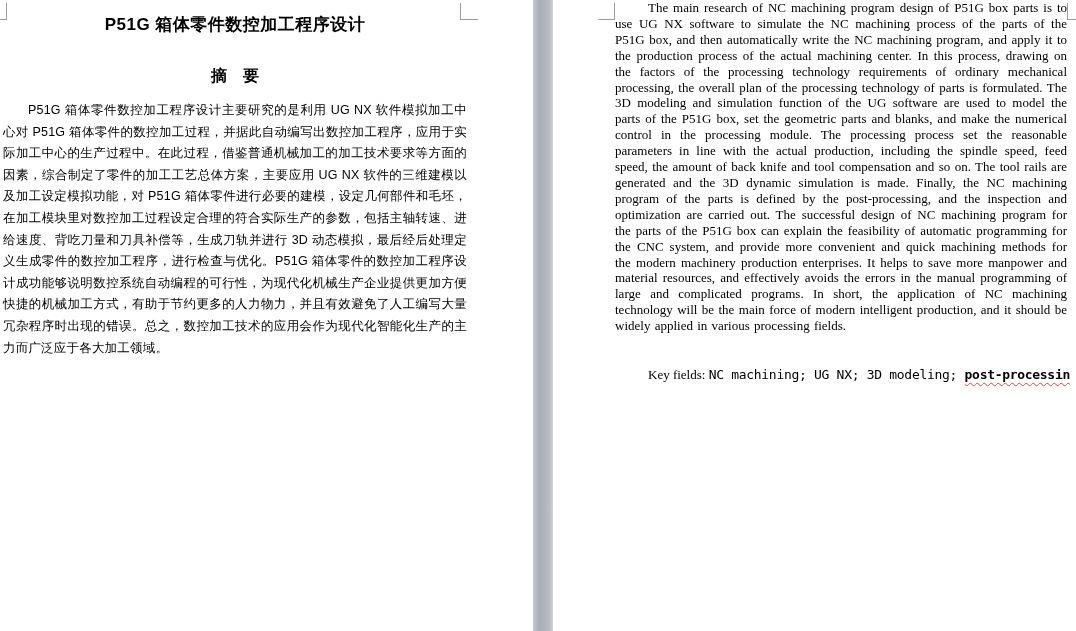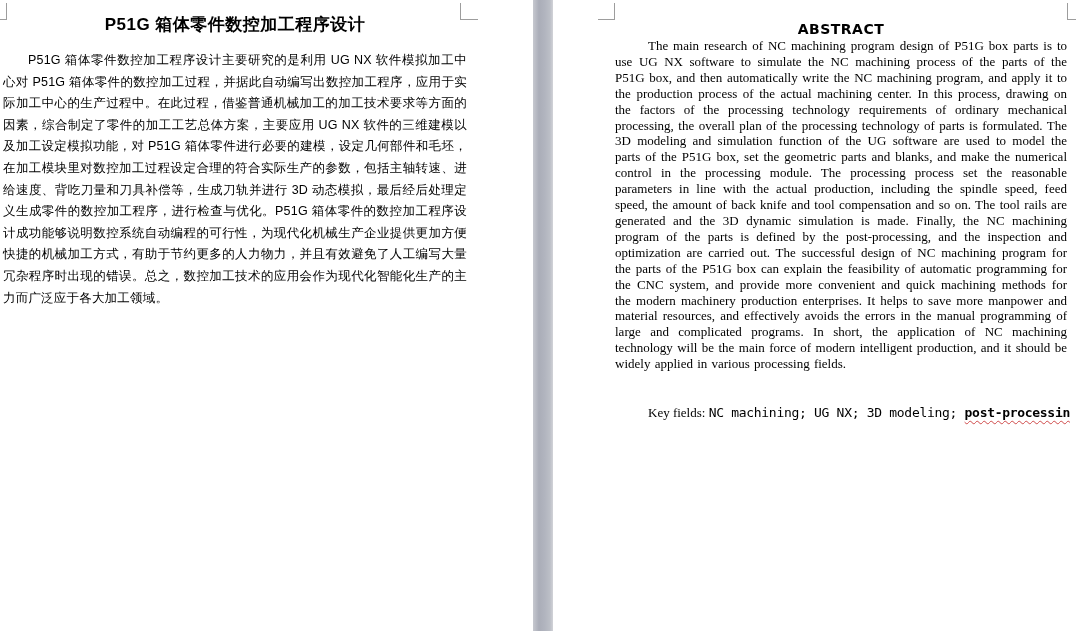--- a/index.html
+++ b/index.html
@@ -118,30 +118,30 @@
 </style>
 </head>
 <body>
 
 <div class="page" id="left-page">
   <div class="crop tl" style="left:0; top:3px; width:7px;"></div>
   <div class="crop tr" style="left:460px; top:3px; width:18px;"></div>
 
   <div id="left-content">
     <div class="cn" id="cn-title">P51G 箱体零件数控加工程序设计</div>
+    <div class="cn" id="cn-heading">摘　要</div>
     <div class="cn" id="cn-body">P51G 箱体零件数控加工程序设计主要研究的是利用 UG NX 软件模拟加工中心对 P51G 箱体零件的数控加工过程，并据此自动编写出数控加工程序，应用于实际加工中心的生产过程中。在此过程，借鉴普通机械加工的加工技术要求等方面的因素，综合制定了零件的加工工艺总体方案，主要应用 UG NX 软件的三维建模以及加工设定模拟功能，对 P51G 箱体零件进行必要的建模，设定几何部件和毛坯，在加工模块里对数控加工过程设定合理的符合实际生产的参数，包括主轴转速、进给速度、背吃刀量和刀具补偿等，生成刀轨并进行 3D 动态模拟，最后经后处理定义生成零件的数控加工程序，进行检查与优化。P51G 箱体零件的数控加工程序设计成功能够说明数控系统自动编程的可行性，为现代化机械生产企业提供更加方便快捷的机械加工方式，有助于节约更多的人力物力，并且有效避免了人工编写大量冗杂程序时出现的错误。总之，数控加工技术的应用会作为现代化智能化生产的主力而广泛应于各大加工领域。</div>
   </div>
 </div>
 
 <div id="page-gutter"></div>
 
 <div class="page" id="right-page">
   <div class="crop tl" style="left:45px; top:3px;"></div>
   <div class="crop tr" style="left:514px; top:3px; width:9px;"></div>
 
   <div id="right-content">
-    <div id="en-title">ABSTRACT</div>
     <div id="en-body">The main research of NC machining program design of P51G box parts is to use UG NX software to simulate the NC machining process of the parts of the P51G box, and then automatically write the NC machining program, and apply it to the production process of the actual machining center. In this process, drawing on the factors of the processing technology requirements of ordinary mechanical processing, the overall plan of the processing technology of parts is formulated. The 3D modeling and simulation function of the UG software are used to model the parts of the P51G box, set the geometric parts and blanks, and make the numerical control in the processing module. The processing process set the reasonable parameters in line with the actual production, including the spindle speed, feed speed, the amount of back knife and tool compensation and so on. The tool rails are generated and the 3D dynamic simulation is made. Finally, the NC machining program of the parts is defined by the post-processing, and the inspection and optimization are carried out. The successful design of NC machining program for the parts of the P51G box can explain the feasibility of automatic programming for the CNC system, and provide more convenient and quick machining methods for the modern machinery production enterprises. It helps to save more manpower and material resources, and effectively avoids the errors in the manual programming of large and complicated programs. In short, the application of NC machining technology will be the main force of modern intelligent production, and it should be widely applied in various processing fields.</div>
     <div id="en-keywords">
       <span>Key fields: </span><span class="kw-mono">NC machining; UG NX; 3D modeling; </span><span class="kw-mono kw-flagged">post-processin</span>
     </div>
   </div>
 </div>
 
 </body></html>

